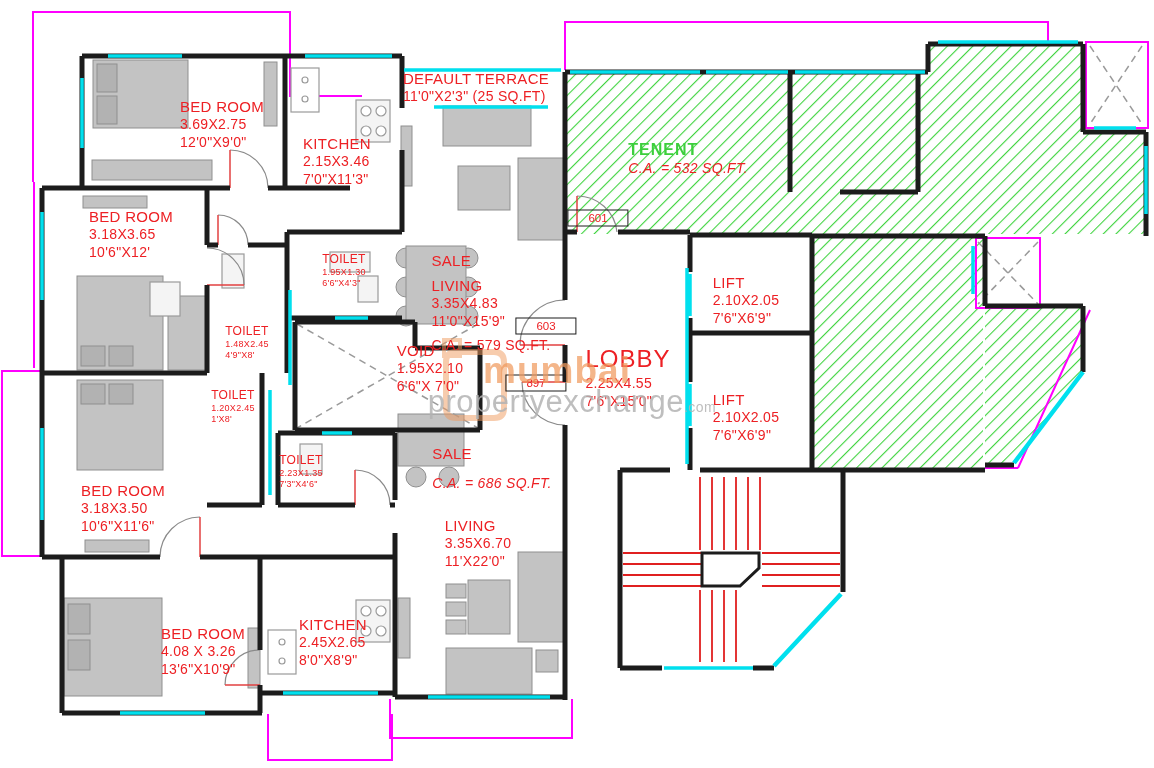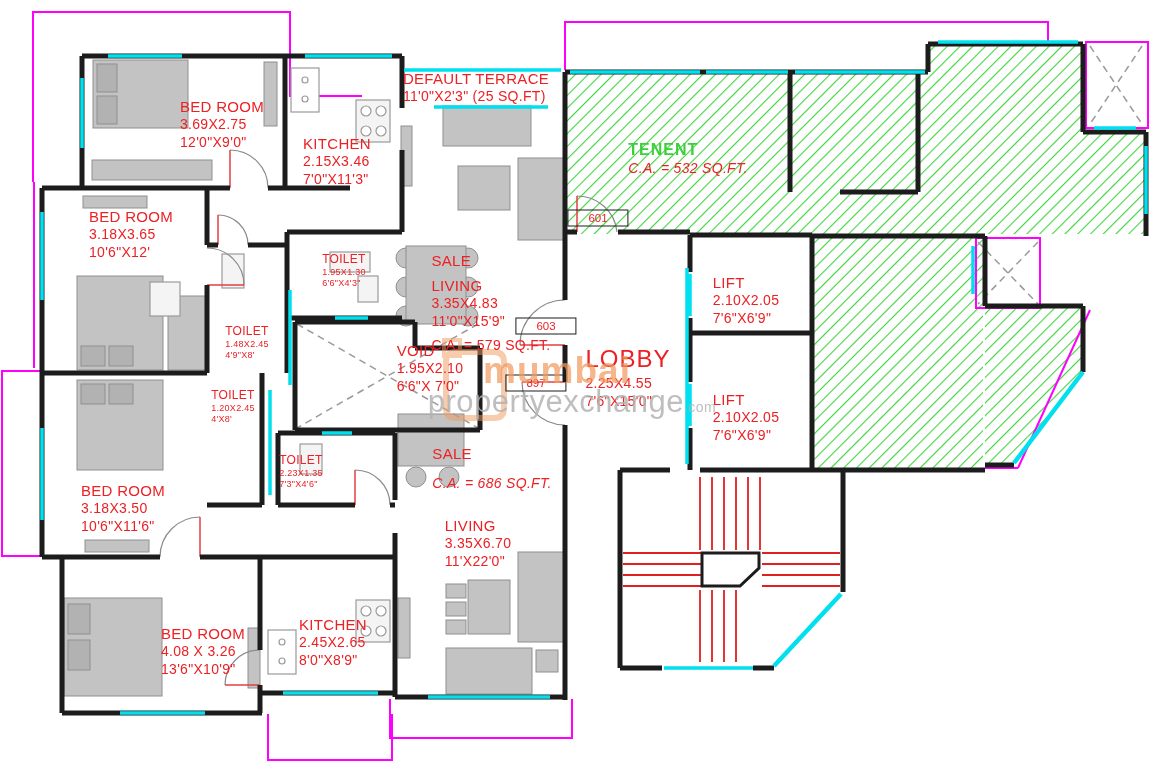--- a/index.html
+++ b/index.html
@@ -246,21 +246,21 @@
 
 <div class="lbl small" style="left:247px;top:343px">
   <div class="nm">TOILET</div>
   <div>1.48X2.45</div>
   <div>4'9"X8'</div>
 </div>
 
 <div class="lbl small" style="left:233px;top:407px">
   <div class="nm">TOILET</div>
   <div>1.20X2.45</div>
-  <div>4'X8'</div>
+  <div>1'X8'</div>
 </div>
 
 <div class="lbl" style="left:430px;top:368px">
   <div class="nm">VOID</div>
   <div>1.95X2.10</div>
   <div>6'6"X 7'0"</div>
 </div>
 
 <div class="lbl" style="left:491px;top:303px">
   <div class="nm">SALE</div>

